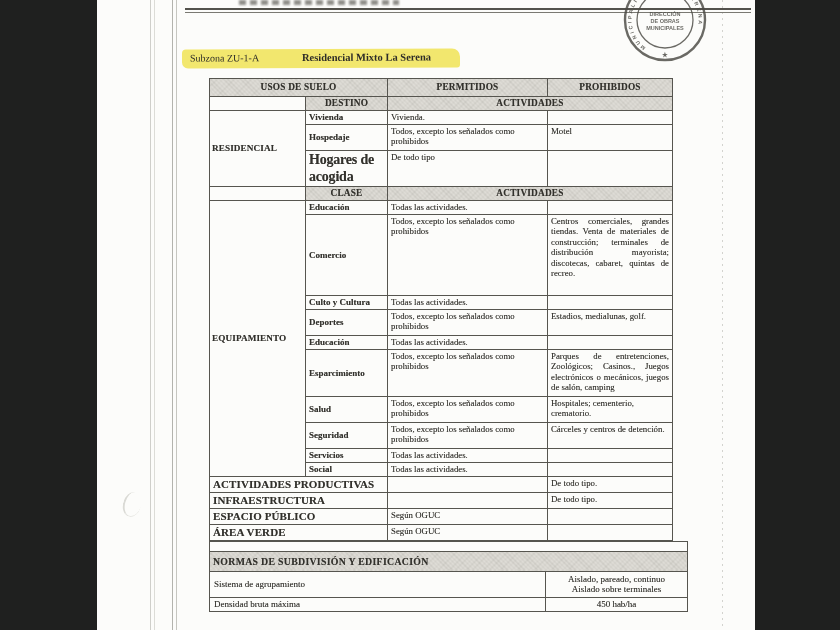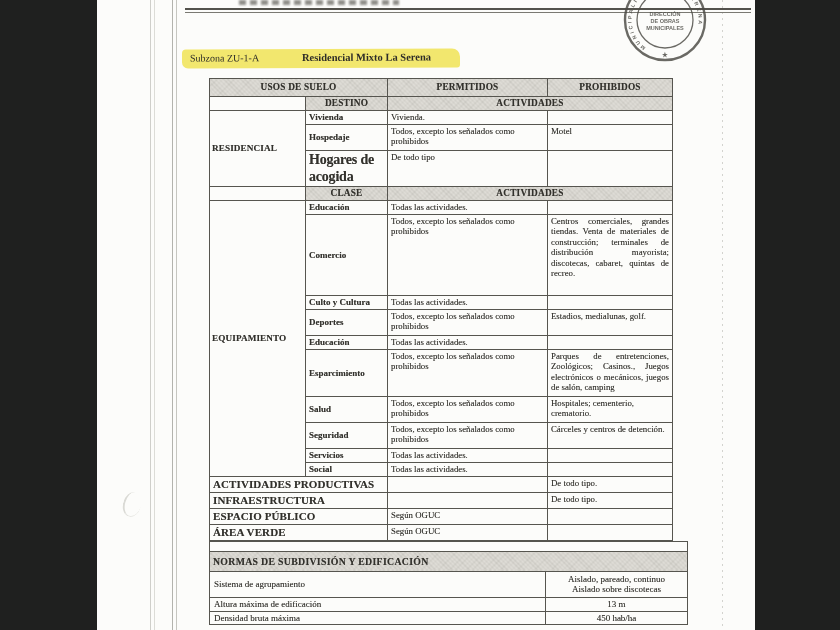--- a/index.html
+++ b/index.html
@@ -226,26 +226,22 @@
             <tr class="h9">
               <td colspan="2"></td>
             </tr>
         <tr>
           <th colspan="2" class="shade tban">NORMAS DE SUBDIVISIÓN Y EDIFICACIÓN</th>
         </tr>
         <tr class="h25">
           <td class="nlabel">Sistema de agrupamiento</td>
           <td class="nval">
             <div>Aislado, pareado, continuo</div>
-            <div>Aislado sobre discotecas</div>
+            <div>Aislado sobre terminales</div>
           </td>
-        </tr>
-        <tr class="h12">
-          <td class="nlabel">Altura máxima de edificación</td>
-          <td class="nval">13 m</td>
         </tr>
         <tr class="h12">
           <td class="nlabel">Densidad bruta máxima</td>
           <td class="nval">450 hab/ha</td>
         </tr>
 
       </tbody>
         </table>
     </div>
   </div>

